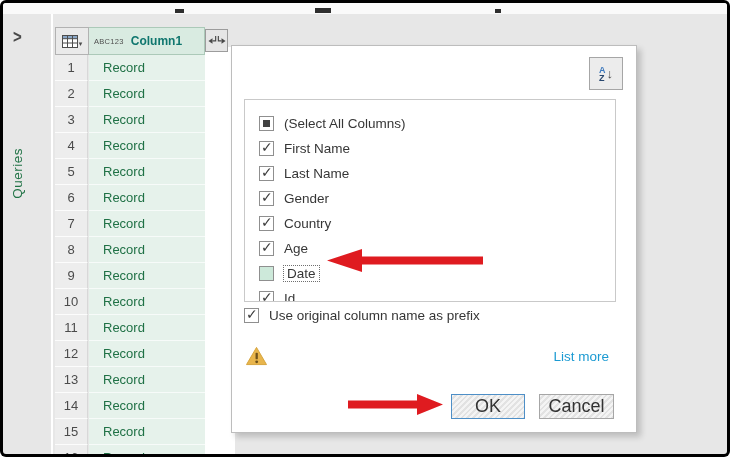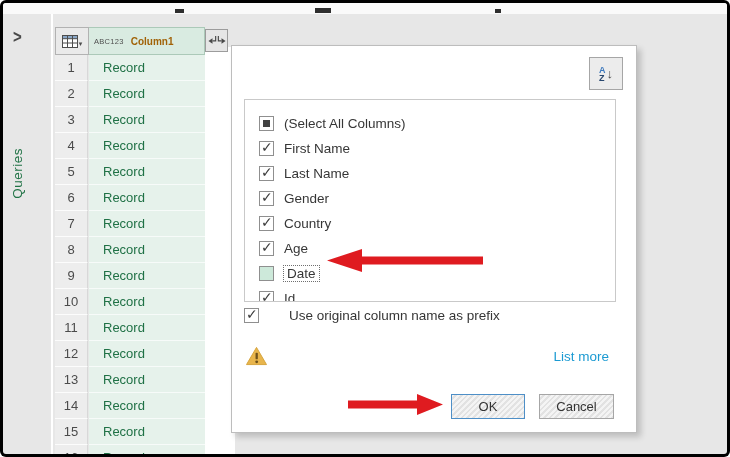--- a/index.html
+++ b/index.html
@@ -19,21 +19,21 @@
   .queries-label { position:absolute; left:7px; top:145px; writing-mode:vertical-rl; transform:rotate(180deg); font-size:13.5px; color:#217346; letter-spacing:.5px; }
 
   
   .grid-bg { position:absolute; left:200px; top:44px; width:32px; height:407px; background:#ffffff; }
 
   
   .corner-cell { position:absolute; left:52px; top:24px; width:34px; height:28px; background:#eaeaea; border:1px solid #b2b2b2; display:flex; align-items:center; justify-content:center; gap:1px; cursor:pointer; }
   .corner-dd { font-size:7px; color:#4c4c4c; margin-top:6px; }
   .col-header { position:absolute; left:86px; top:24px; width:116px; height:28px; background:#d9ebe1; border:1px solid #abc9b8; border-left:none; display:flex; align-items:center; padding-left:5px; cursor:pointer; }
   .abc-ico { display:flex; flex-direction:row; font-size:7.5px; font-weight:400; line-height:7px; color:#4f4f4f; margin-right:7px; letter-spacing:.3px; }
-  .col-title { font-size:10px; font-weight:700; color:#a16207; }
+  .col-title { font-size:12px; font-weight:700; color:#0f766e; }
   .expand-btn { position:absolute; left:202px; top:26px; width:23px; height:23px; background:#e6e6e6; border:1px solid #9c9c9c; display:flex; align-items:center; justify-content:center; cursor:pointer; }
 
   .tbody { position:absolute; left:52px; top:52px; width:150px; }
   .trow { display:flex; height:26px; }
   .numcell { width:33px; margin-right:1px; background:#ededed; border-bottom:1px solid #fcfcfc; border-right:1px solid #d8d8d8; color:#4b4b4b; font-size:13px; text-align:center; line-height:25px; cursor:pointer; }
   .reccell { width:116px; background:#e6f2eb; border-bottom:1px solid #f7fbf9; color:#1f7145; font-size:13px; line-height:25px; padding-left:14px; cursor:pointer; }
 
   
   .popup { position:absolute; left:228px; top:42px; width:406px; height:388px; background:#ffffff; border:1px solid #bdbdbd; box-shadow:4px 4px 6px rgba(0,0,0,.18); }
   .search-box { position:absolute; left:12px; top:11px; width:328px; height:33px; border:1px solid #c3c3c3; font-size:13.5px; padding:0 8px; color:#333; outline:none; background:#fff; font-family:inherit; }
@@ -45,28 +45,28 @@
 
   .listbox { position:absolute; left:12px; top:53px; width:372px; height:203px; border:1px solid #c9c9c9; background:#fff; padding-top:11px; overflow:hidden; }
   .col-item { display:flex; align-items:center; height:25px; padding-left:14px; cursor:pointer; }
   .cb { position:relative; width:15px; height:15px; min-width:15px; background:#fff; border:1px solid #8f8f8f; margin-right:10px; cursor:pointer; }
   .cb.checked::after { content:"\2713"; position:absolute; left:1px; top:-3px; font-size:14px; font-weight:700; color:#3c3c3c; }
   .cb.indeterminate::after { content:""; position:absolute; left:3px; top:3px; right:3px; bottom:3px; background:#424242; }
   .col-item.focused .cb { background:#cde9da; }
   .col-item .label { font-size:13.5px; color:#363636; }
   .col-item.focused .label { outline:1px dotted #6f6f6f; padding:0 3px; }
 
-  .prefix-row { position:absolute; left:12px; top:262px; display:flex; align-items:center;gap:20px; }
+  .prefix-row { position:absolute; left:12px; top:262px; display:flex; align-items:center; }
   .prefix-row .label { font-size:13.5px; color:#363636; }
 
   .warning-row { position:absolute; left:13px; top:300px; width:364px; display:flex; align-items:center; }
   .warn-text { font-size:13.5px; color:#363636; margin-left:9px; }
   .load-more { margin-left:auto; font-size:13.5px; color:#1b9ad2; cursor:pointer; }
 
-  .btn { position:absolute; height:25px; display:flex; align-items:center; justify-content:center; font-size:13px; color:#333;
+  .btn { position:absolute; height:25px; display:flex; align-items:center; justify-content:center; font-size:18px; color:#333;
          background:#e7e7e7; background-image:repeating-linear-gradient(135deg, rgba(255,255,255,.55) 0 2px, rgba(0,0,0,.025) 2px 4px); cursor:pointer; }
   .btn-ok { left:219px; top:348px; width:74px; border:1px solid #4e8fc7; }
   .btn-cancel { left:307px; top:348px; width:75px; border:1px solid #a6a6a6; }
 
   .arrow { position:absolute; z-index:50; }
 </style>
 </head>
 <body>
 
 <div class="frame">

